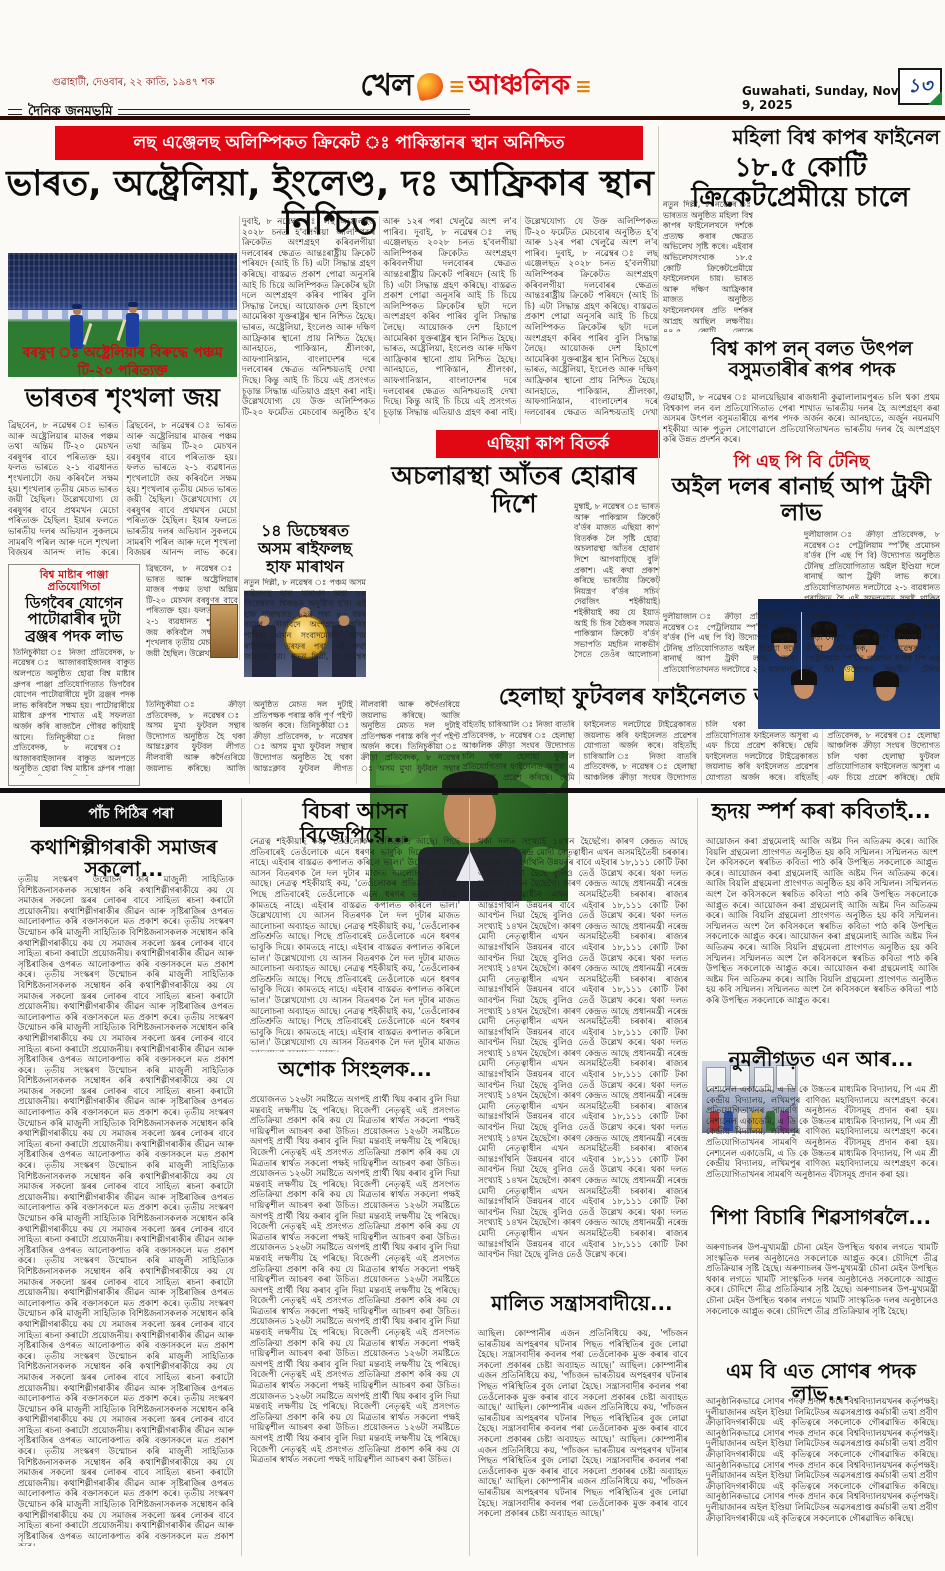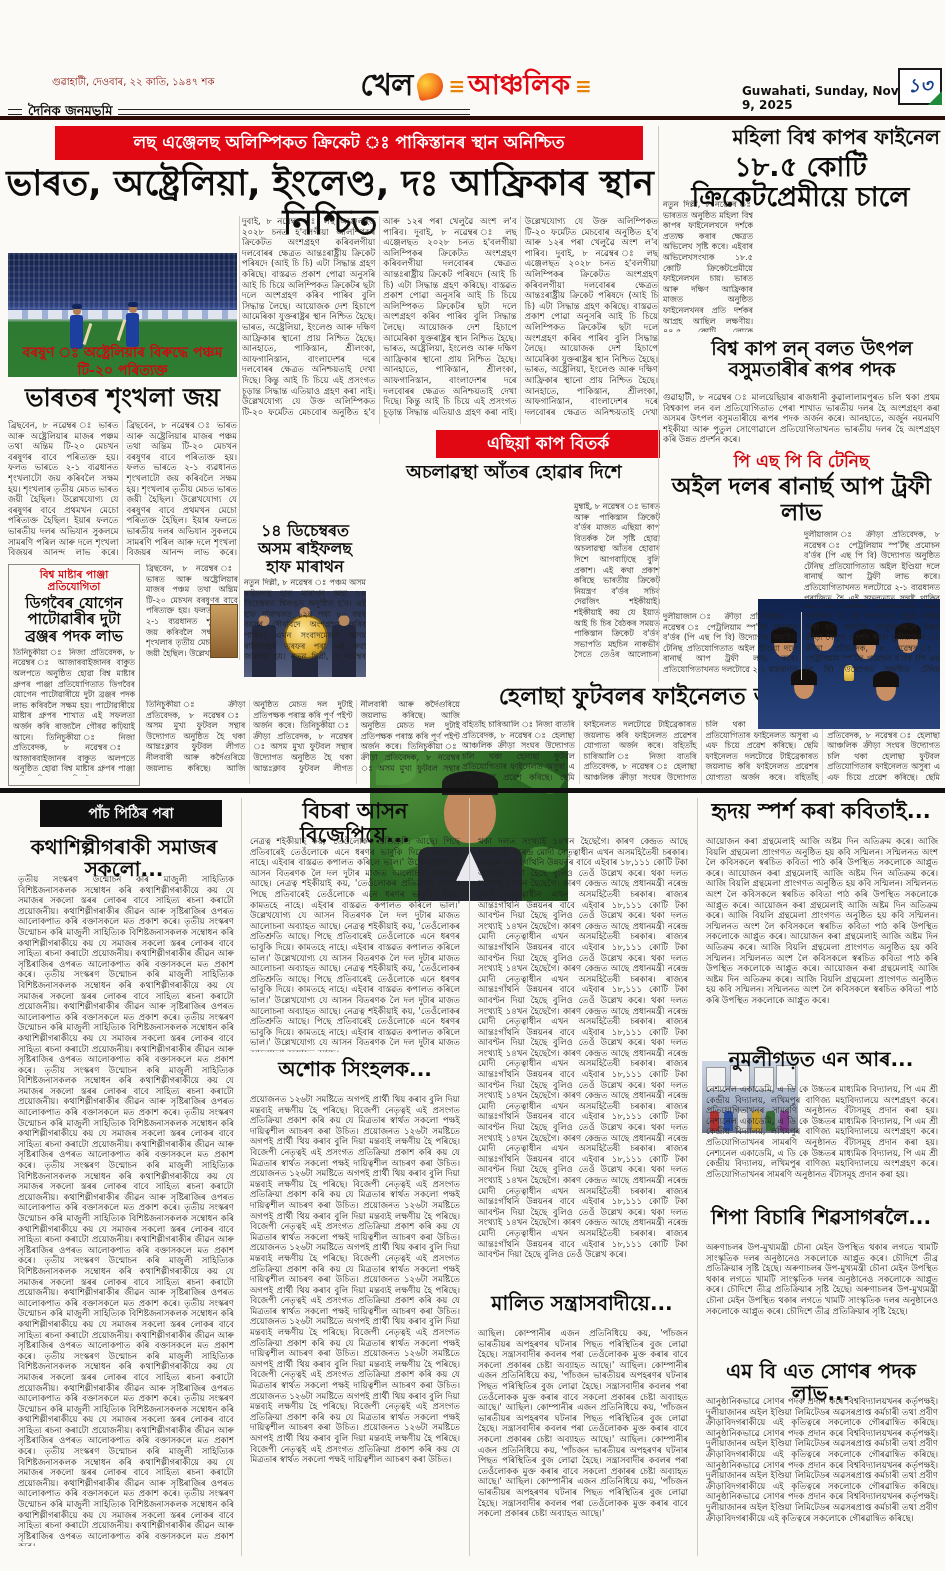--- a/index.html
+++ b/index.html
@@ -120,21 +120,21 @@
     <div class="figure" style="left:8px;width:24px;height:52px;"></div>
     <div class="figure" style="left:48px;width:26px;height:60px;"></div>
     <div class="figure" style="left:88px;width:24px;height:52px;"></div>
     <div class="gold-disc" style="left:40px;top:24px;width:40px;height:40px;"></div>
   </div>
 
   <div class="abs head bn center" style="left:244px;top:522px;width:122px;font-size:16px;">১৪ ডিচেম্বৰত অসম ৰাইফলছ হাফ মাৰাথন</div>
   <div class="abs body-text bn" style="left:244px;top:578px;width:122px;height:82px;font-size:8px;">নতুন দিল্লী, ৮ নৱেম্বৰ ঃ পঞ্চম অসম ৰাইফলছ হাফ মাৰাথন অহা ১৪ ডিচেম্বৰত শ্বিলঙত অনুষ্ঠিত হ'ব। এই হাফ মাৰাথনত ১২ৰ পৰা ৪০ বছৰ বয়সৰ দৌৰবিদে অংশগ্ৰহণ কৰিব পাৰিব। এখন সংবাদমেলত অসম ৰাইফলছৰ তৰফৰ পৰা এই কথা জনোৱা হয়। নতুন দিল্লী, ৮ নৱেম্বৰ ঃ পঞ্চম অসম ৰাইফলছ হাফ মাৰাথন অহা ১৪ ডিচেম্বৰত শ্বিলঙত অনুষ্ঠিত হ'ব। এই হাফ মাৰাথনত ১২ৰ পৰা ৪০ বছৰ বয়সৰ দৌৰবিদে অংশগ্ৰহণ কৰিব পাৰিব। এখন সংবাদমেলত অসম ৰাইফলছৰ তৰফৰ পৰা এই কথা জনোৱা হয়।</div>
 
   <div class="abs red-banner bn" style="left:436px;top:430px;width:224px;height:28px;font-size:17px;">এছিয়া কাপ বিতৰ্ক</div>
-  <div class="abs head bn center" style="left:368px;top:462px;width:292px;font-size:18px;">অচলাৱস্থা আঁতৰ হোৱাৰ দিশে</div>
+  <div class="abs head bn center" style="left:368px;top:462px;width:292px;font-size:25px;">অচলাৱস্থা আঁতৰ হোৱাৰ দিশে</div>
 
   <div class="abs photo ph-portrait" style="left:370px;top:504px;width:198px;height:150px;">
     <div class="leaf" style="left:6px;top:8px;width:40px;height:26px;"></div>
     <div class="leaf" style="left:150px;top:16px;width:42px;height:24px;transform:rotate(30deg);"></div>
     <div class="leaf" style="left:20px;top:90px;width:44px;height:26px;transform:rotate(-20deg);"></div>
     <div class="leaf" style="left:156px;top:96px;width:40px;height:24px;transform:rotate(14deg);"></div>
     <div class="suit" style="left:48px;top:96px;width:104px;height:54px;"></div>
     <div class="shirt" style="left:86px;top:100px;width:28px;height:30px;"></div>
     <div class="face" style="left:74px;top:30px;width:52px;height:62px;"></div>
     <div class="hair" style="left:72px;top:20px;width:56px;height:24px;"></div>

